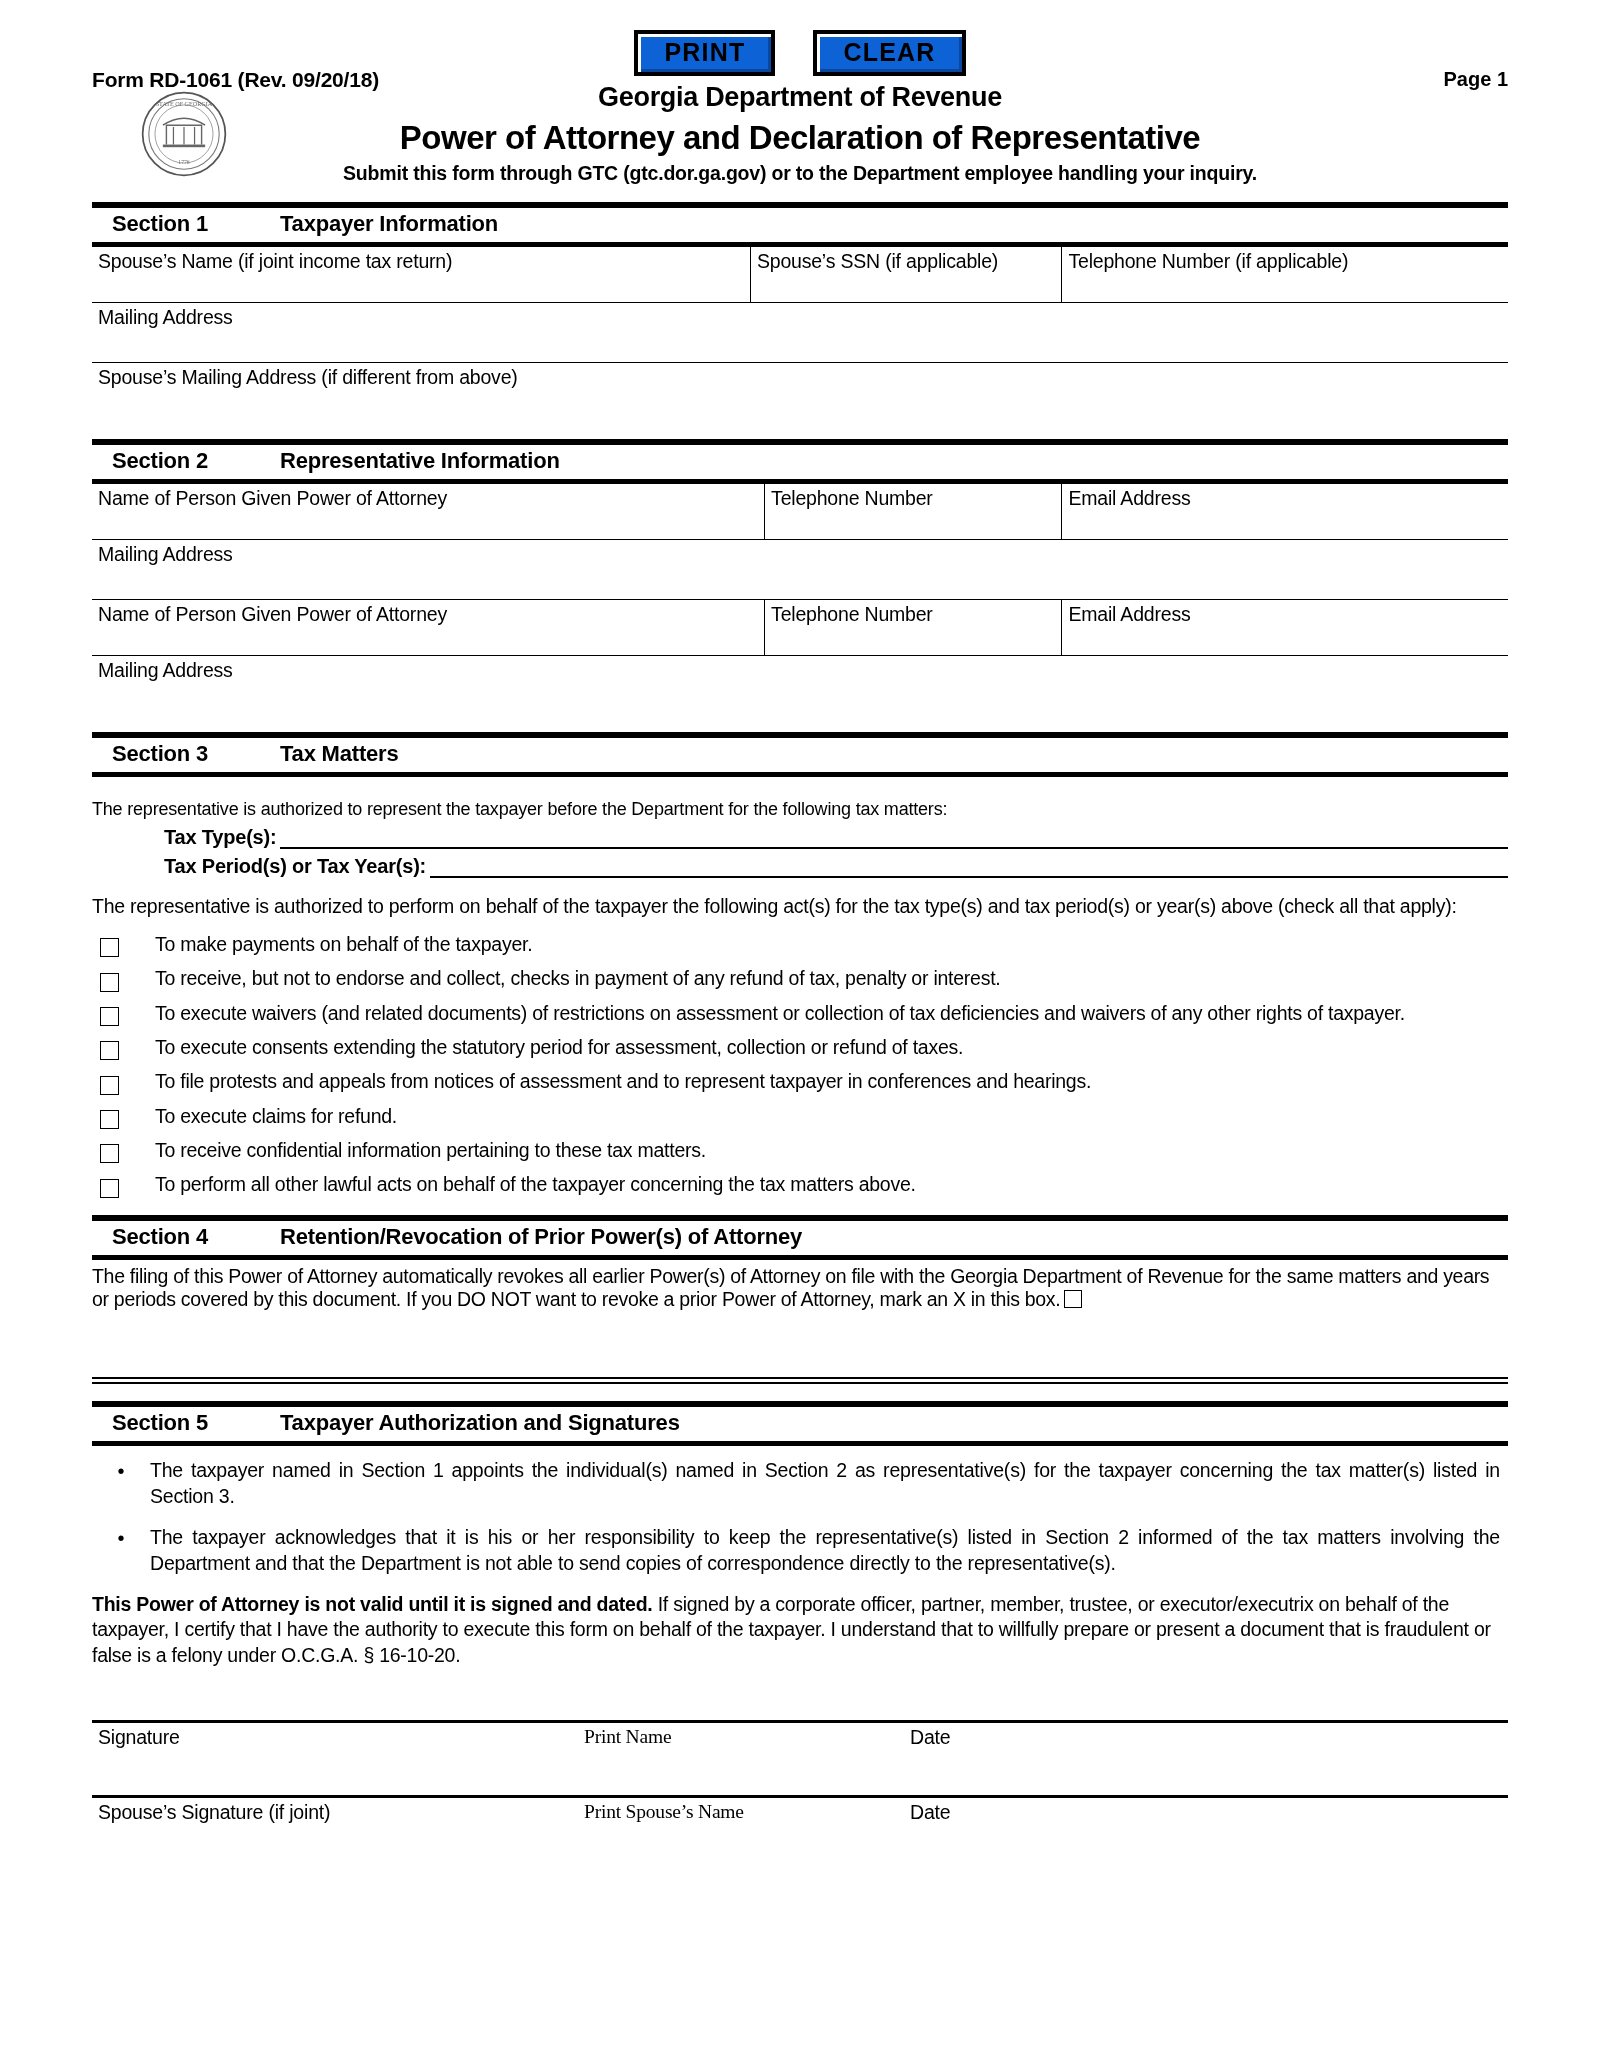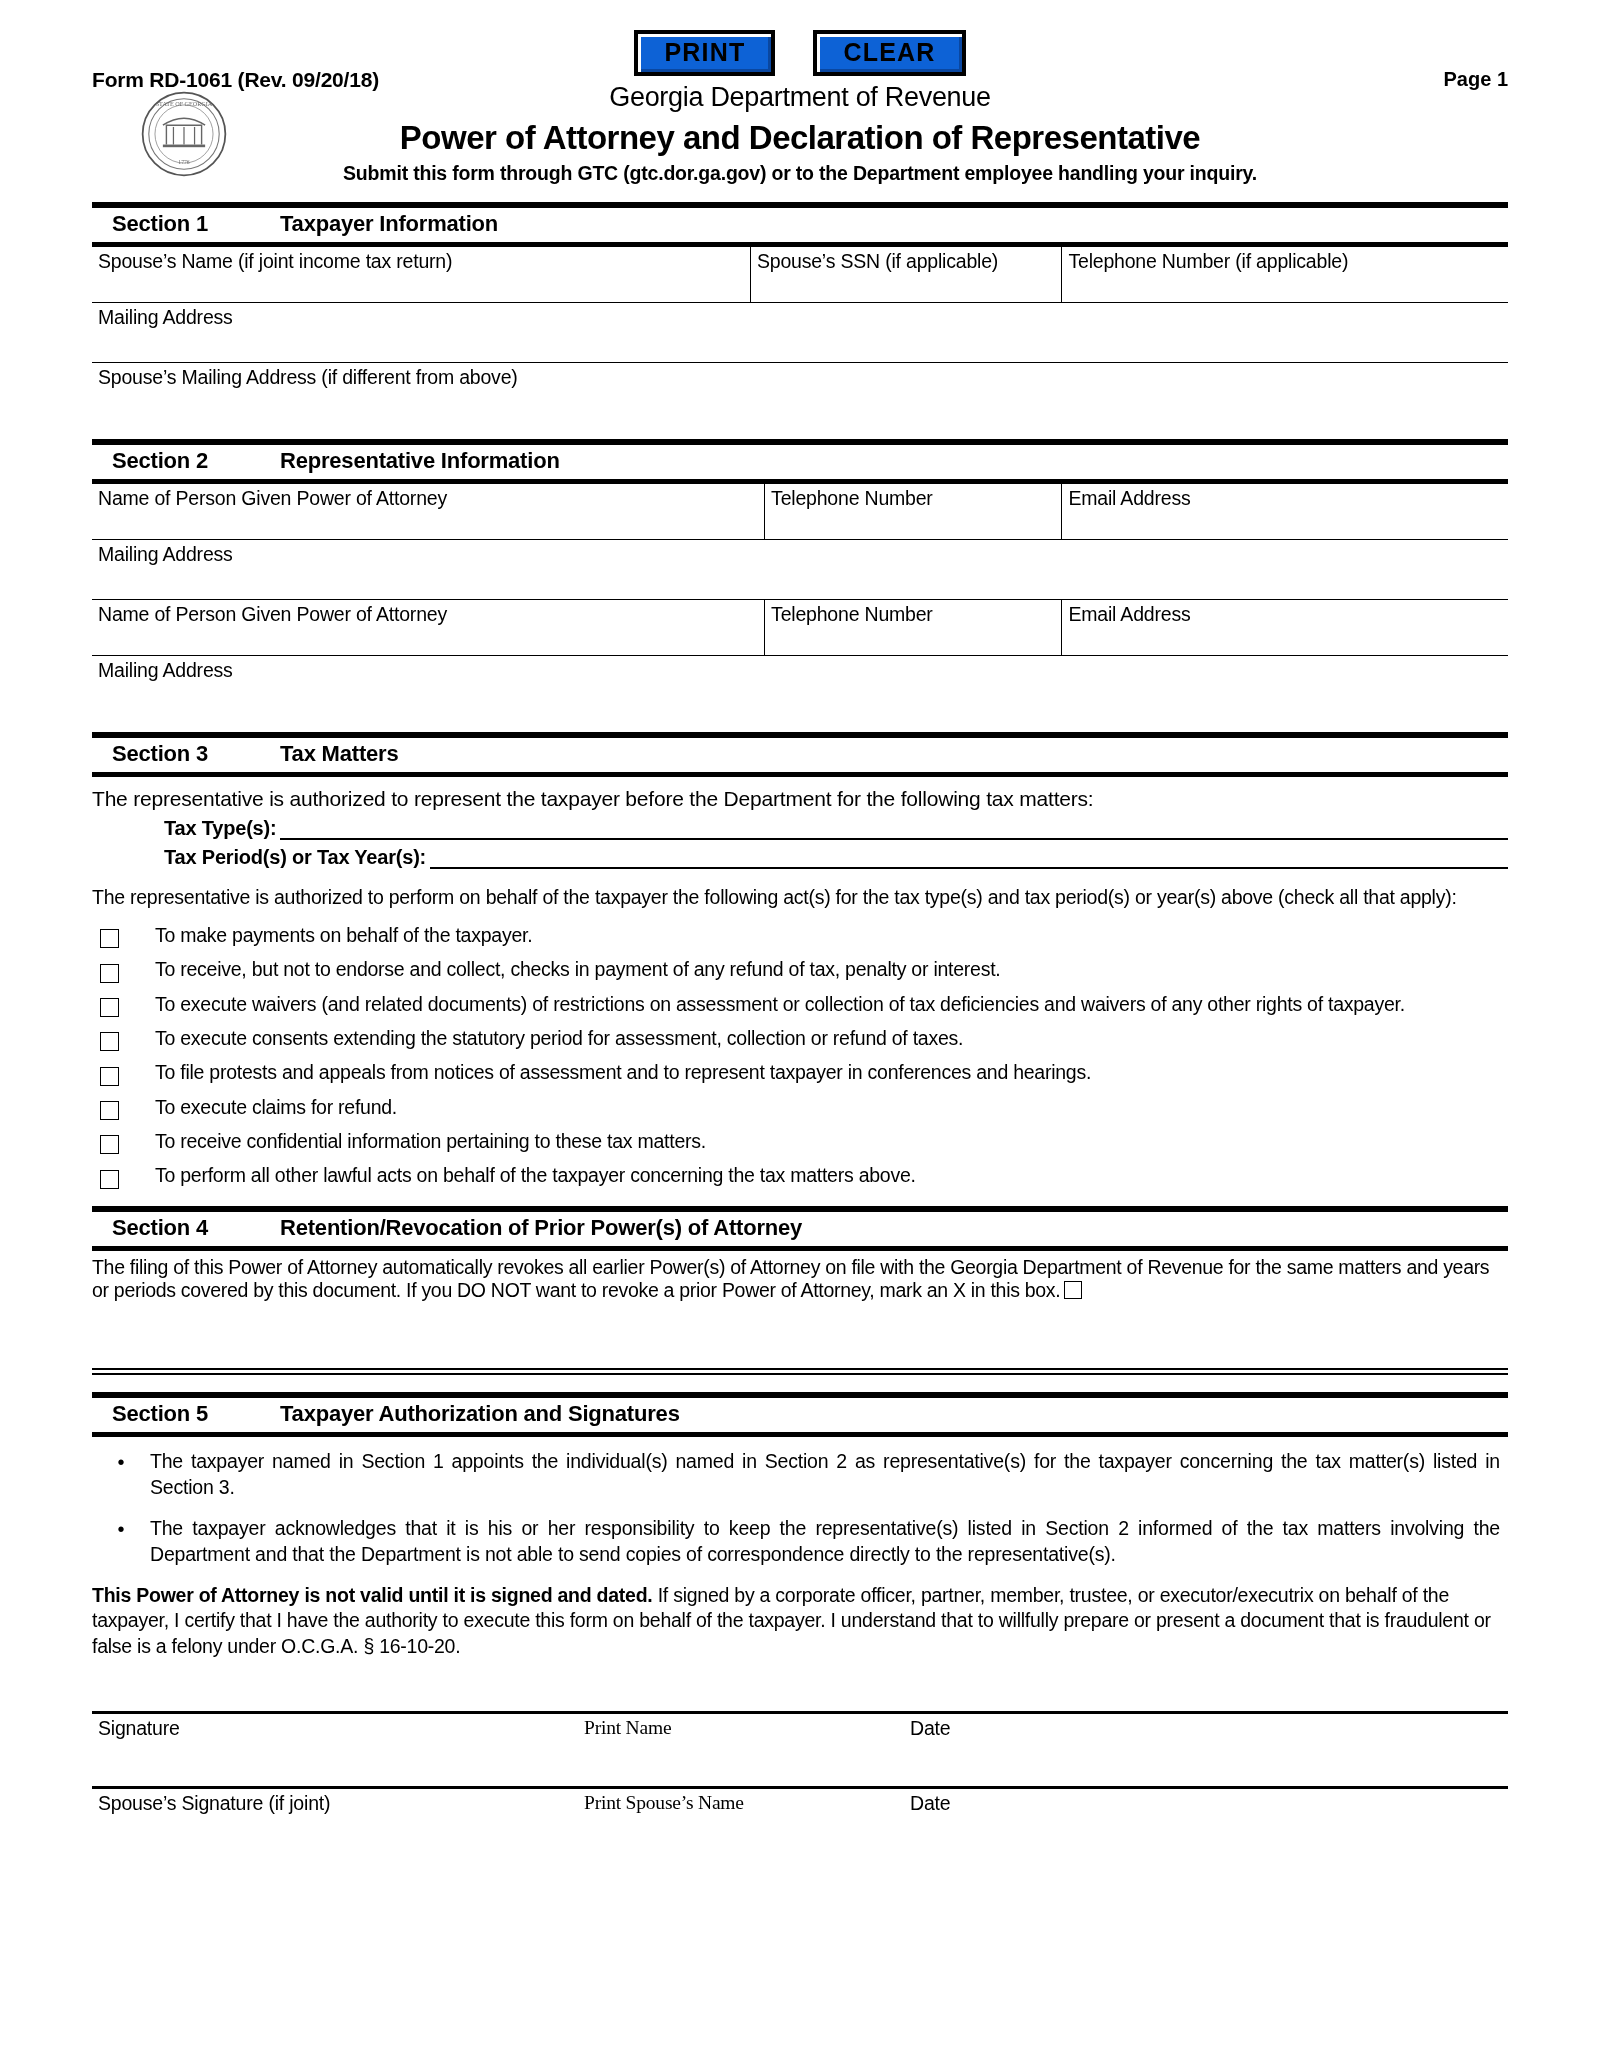--- a/index.html
+++ b/index.html
@@ -79,21 +79,21 @@
   }
   .seal {
     position: absolute;
     left: 140px;
     top: 8px;
     width: 88px;
     height: 88px;
   }
   .org-name {
     font-size: 27px;
-    font-weight: normal;
+    font-weight: bold;
     letter-spacing: -0.3px;
     margin-top: 0;
   }
   .form-title {
     font-size: 33px;
     font-weight: bold;
     letter-spacing: -0.5px;
     margin-top: 6px;
   }
   .submit-note {
@@ -140,23 +140,23 @@
     border-bottom: 1.6px solid #000;
   }
   .ftable td.nb { border-bottom: none; }
   .ftable td.vsep { border-left: 1.6px solid #000; }
   .h-tall { height: 58px; }
   .h-mid  { height: 52px; }
   .h-addr { height: 56px; }
 
   
   .s3-lead {
-    font-size: 21px;
-    letter-spacing: -0.2px;
-    margin-top: 10px;
+    font-size: 18px;
+    letter-spacing: -0.2px;
+    margin-top: 22px;
   }
   .s3-line {
     display: flex;
     align-items: flex-end;
     margin-top: 6px;
     padding-left: 72px;
     font-size: 20px;
     font-weight: bold;
     letter-spacing: -0.2px;
   }

